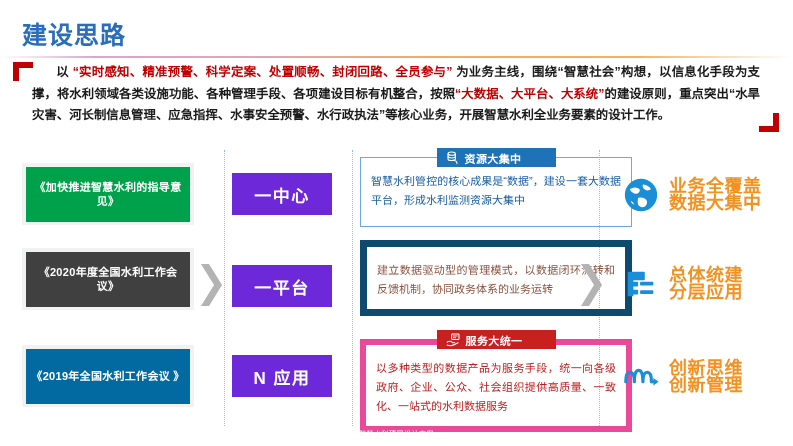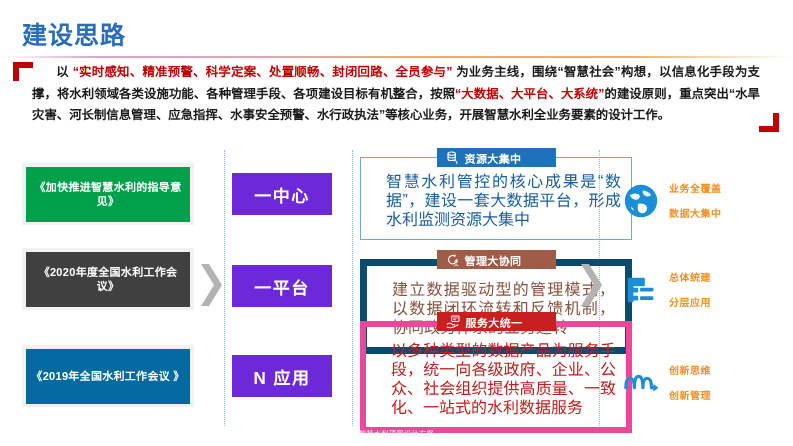--- a/index.html
+++ b/index.html
@@ -162,55 +162,55 @@
     padding-left: 9px;
     color: #ffffff;
     font-size: 11px;
     font-weight: bold;
     letter-spacing: .4px;
     z-index: 2;
   }
   .card-hdr svg { display: block; flex: 0 0 auto; }
   .card-body {
     margin-top: -10px;
-    padding: 14px 10px 10px 25px;
+    padding: 14px 10px 10px 10px;
     min-height: 70px;
-    font-size: 16px;
+    font-size: 11px;
     line-height: 19px;
     text-align: justify;
     text-justify: inter-ideograph;
   }
 
   .card-1 { top: 148px; }
   .card-1 .card-hdr { background: #1d72b8; }
   .card-1 .card-body { border: 1px solid #6aa8dd; color: #1a5fa0; }
 
   .card-2 { top: 250px; }
   .card-2 .card-hdr { background: #a05c46; }
   .card-2 .card-body { border: 7px solid #0c4a6e; color: #8a5340; }
 
-  .card-3 { top: 312px; }
+  .card-3 { top: 330px; }
   .card-3 .card-hdr { background: #c8201f; }
   .card-3 .card-body { border: 6px solid #ec4899; color: #c0201f; }
 
   
   .benefit {
     position: absolute;
     left: 622px;
     width: 170px;
     display: flex;
     align-items: center;
     gap: 9px;
   }
   .benefit .b-icon { flex: 0 0 auto; width: 38px; height: 38px; display: block; }
   .benefit .b-text {
     color: #f29222;
-    font-size: 10px;
-    font-weight: bold;
-    line-height: 25px;
+    font-size: 18px;
+    font-weight: bold;
+    line-height: 17px;
     letter-spacing: .5px;
     white-space: pre-line;
   }
   .benefit-1 { top: 176px; }
   .benefit-2 { top: 265px; }
   .benefit-3 { top: 358px; }
 
   
   .footer-note {
     position: absolute;
@@ -281,31 +281,20 @@
           <path d="M2.3 6 v3 a4.2 1.9 0 0 0 8.4 0 V6" fill="none" stroke="#fff" stroke-width="1.2"></path>
           <path d="M9 10.5 q4 1 3.5 4" fill="none" stroke="#fff" stroke-width="1.2" stroke-linecap="round"></path>
         </svg>
       </span>
       <span>资源大集中</span>
     </div>
     <div class="card-body">智慧水利管控的核心成果是“数据”，建设一套大数据平台，形成水利监测资源大集中</div>
   </div>
 
   <div class="card card-2">
-    <div class="card-hdr">
-      <span>
-        <svg width="14" height="14" viewBox="0 0 16 16" aria-hidden="true">
-          <path d="M12.5 7.5 a4.8 4.8 0 1 1 -2.4 -4.1" fill="none" stroke="#fff" stroke-width="1.3" stroke-linecap="round"></path>
-          <path d="M10.6 1.2 L10.9 3.9 L8.3 3.6 Z" fill="#fff"></path>
-          <circle cx="11.6" cy="9.6" r="1.5" fill="none" stroke="#fff" stroke-width="1.1"></circle>
-          <path d="M9.6 14.4 q2 -2.6 4 0" fill="none" stroke="#fff" stroke-width="1.1" stroke-linecap="round"></path>
-        </svg>
-      </span>
-      <span>管理大协同</span>
-    </div>
     <div class="card-body">建立数据驱动型的管理模式，以数据闭环流转和反馈机制，协同政务体系的业务运转</div>
   </div>
 
   <div class="card card-3">
     <div class="card-hdr">
       <span>
         <svg width="15" height="14" viewBox="0 0 17 16" aria-hidden="true">
           <rect x="6.4" y="1.2" width="8.4" height="6.2" rx="0.7" fill="none" stroke="#fff" stroke-width="1.2"></rect>
           <path d="M8.4 3.4 h4.4 M8.4 5.4 h2.6" stroke="#fff" stroke-width="1" stroke-linecap="round"></path>
           <path d="M1.2 10.6 q3.4 -2.4 6.3 0.4 l2.4 0.1" fill="none" stroke="#fff" stroke-width="1.2" stroke-linecap="round"></path>

